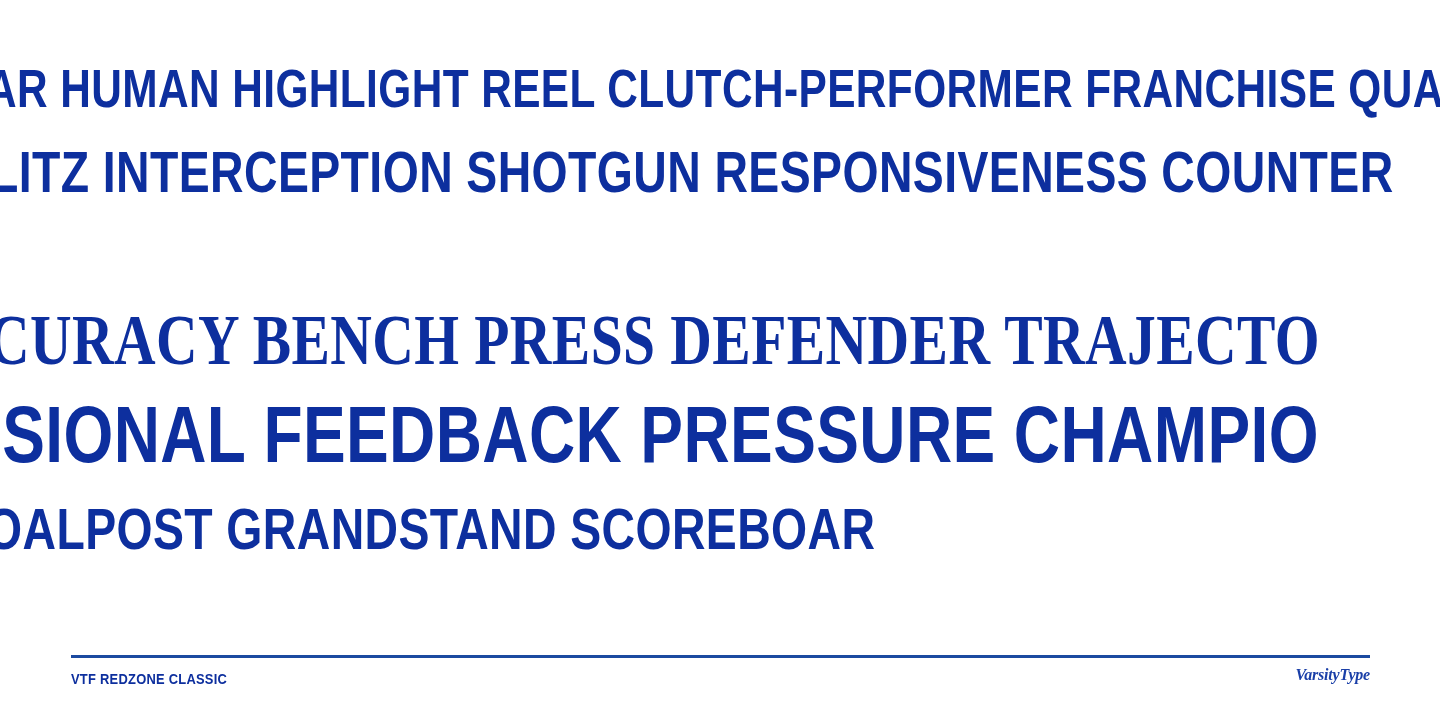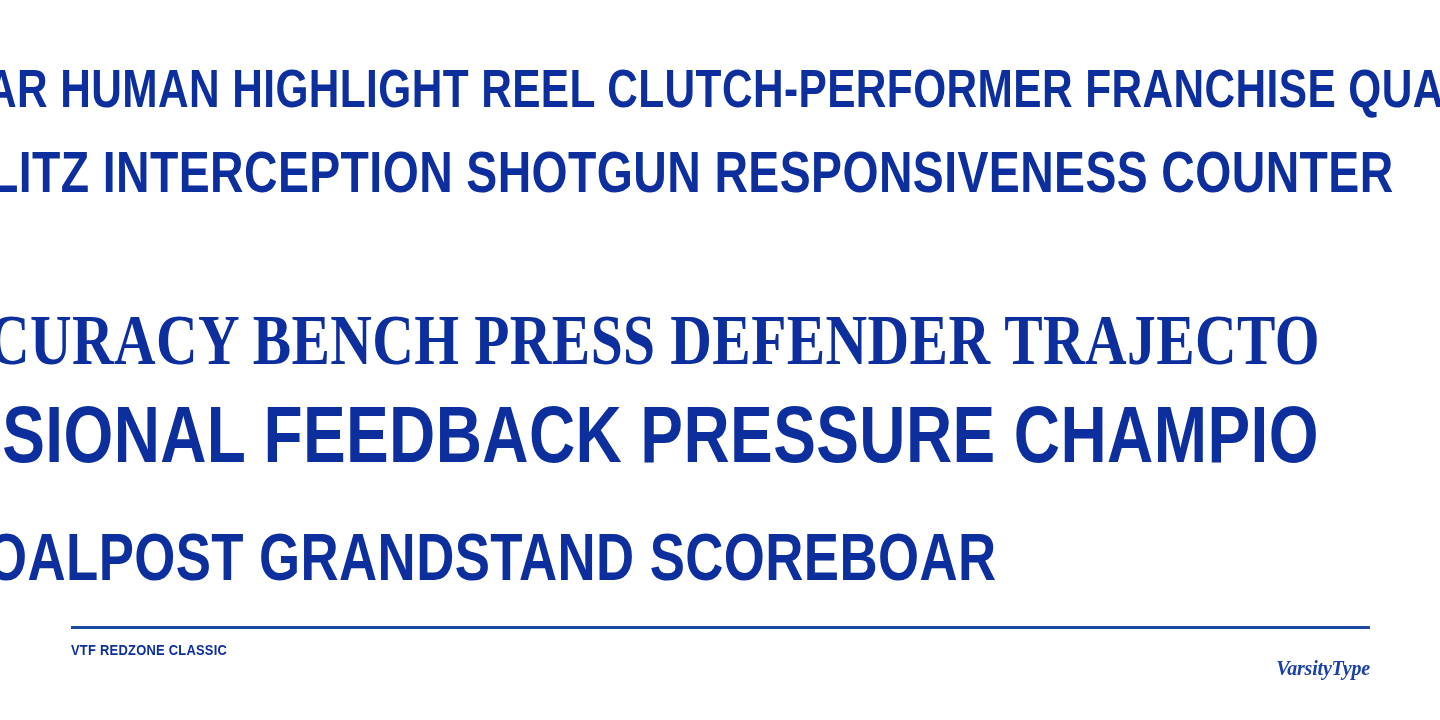--- a/index.html
+++ b/index.html
@@ -63,28 +63,28 @@
 
   #line-3 { top: 220px; font-size: 66px; letter-spacing: 0.5px; }
   #line-3 > span { transform: translateX(-16px) scaleX(0.80); }
 
   #line-4 { top: 304px; font-size: 72px; letter-spacing: 0.5px; font-family: Liberation Serif, serif; }
   #line-4 > span { transform: translateX(-12px) scaleX(0.80); }
 
   #line-5 { top: 395px; font-size: 80px; letter-spacing: 0.5px; }
   #line-5 > span { transform: translateX(-16px) scaleX(0.80); }
 
-  #line-6 { top: 524px; font-size: 66px; letter-spacing: 0.5px; }
+  #line-6 { top: 500px; font-size: 58px; letter-spacing: 0.5px; }
   #line-6 > span { transform: translateX(-14px) scaleX(0.80); }
 
   
   #specimen-footer {
     position: absolute;
     left: 71px;
-    top: 620px;
+    top: 649px;
     width: 1299px;
     height: 50px;
   }
 
   #footer-rule {
     position: absolute;
     left: 0;
     top: 6px;
     width: 1299px;
     height: 3px;
@@ -108,25 +108,24 @@
   }
 
   #footer-foundry {
     position: absolute;
     right: 0;
     top: 18px;
     color: #1a3fa8;
     font-family: "Liberation Serif", "DejaVu Serif", serif;
     font-weight: 700;
     font-style: italic;
-    font-size: 20px;
+    font-size: 16px;
     letter-spacing: -0.2px;
     line-height: 1;
     white-space: nowrap;
-    margin-top: 20px;
   }
 </style>
 </head>
 <body>
 
 <div id="specimen-sheet">
 
   <div id="specimen-lines">
 
     <div class="specimen-line" id="line-1">

